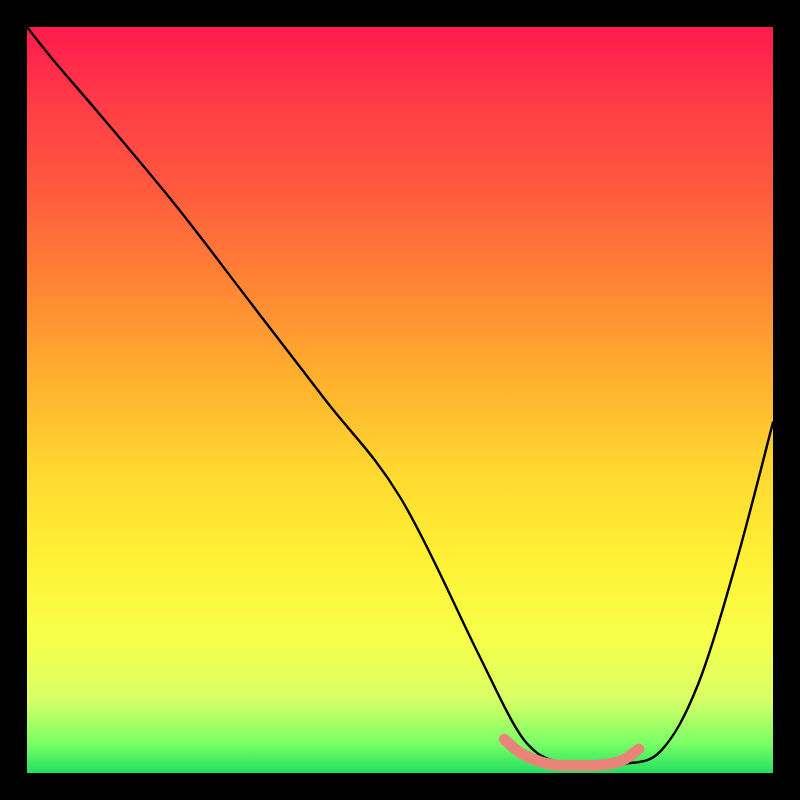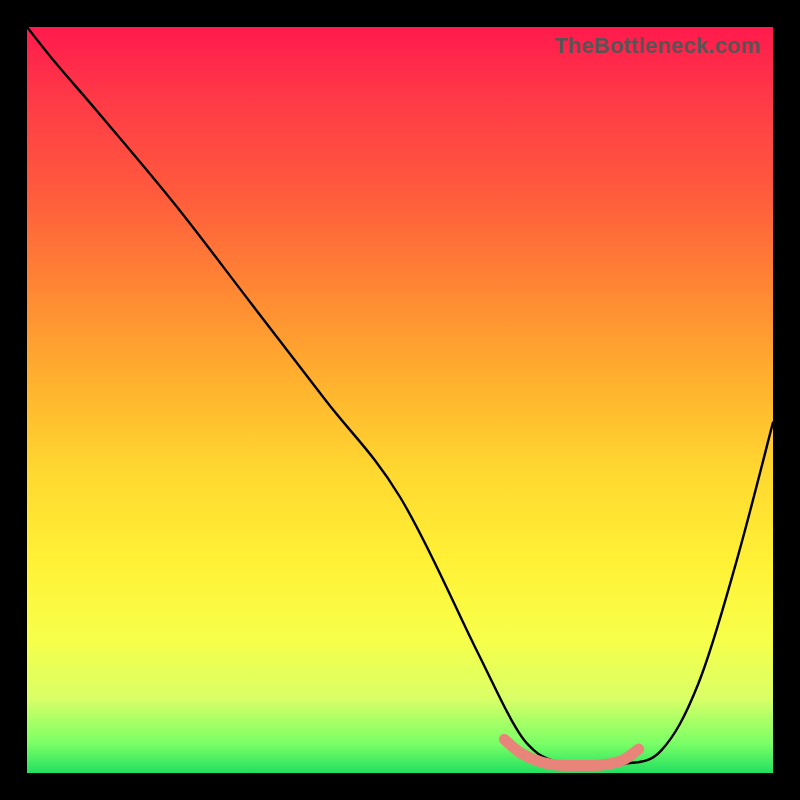--- a/index.html
+++ b/index.html
@@ -45,19 +45,18 @@
     width: 746px;
     height: 746px;
     overflow: visible;
   }
 </style>
 </head>
 <body>
 
 <div class="frame">
   <div class="plot-area">
-    <div class="watermark">TheBottleneck.com</div>
     <svg class="curve" viewBox="0 0 746 746" preserveAspectRatio="none">
       <path fill="none" stroke="#000000" stroke-width="2.4" stroke-linecap="round" d="M 0.0 0.0 C 5.4 6.7, 16.4 21.2, 29.8 37.3 C 43.3 53.4, 53.1 64.0, 74.6 89.5 C 96.1 115.0, 122.3 145.5, 149.2 179.0 C 176.1 212.6, 196.9 241.1, 223.8 276.0 C 250.7 310.9, 271.5 338.1, 298.4 373.0 C 325.3 407.9, 346.1 425.7, 373.0 470.0 C 399.9 514.3, 427.5 578.9, 447.6 619.2 C 467.7 659.5, 474.2 675.0, 484.9 693.8 C 495.6 712.6, 499.2 716.2, 507.3 723.6 C 515.3 731.0, 521.6 732.1, 529.7 734.8 C 537.7 737.5, 544.0 737.9, 552.0 738.5 C 560.1 739.2, 566.4 738.8, 574.4 738.5 C 582.5 738.3, 586.1 739.7, 596.8 737.0 C 607.5 734.4, 620.7 738.1, 634.1 723.6 C 647.5 709.1, 658.0 690.1, 671.4 656.5 C 684.8 622.9, 695.3 584.1, 708.7 537.1 C 722.1 490.1, 739.3 420.9, 746.0 395.4"></path>
       <path fill="none" stroke="#e9847a" stroke-width="11" stroke-linecap="round" d="M 477.4 712.4 C 480.1 714.7, 487.0 721.5, 492.4 725.1 C 497.7 728.7, 501.9 730.4, 507.3 732.6 C 512.7 734.7, 516.8 736.0, 522.2 737.0 C 527.6 738.1, 531.7 738.3, 537.1 738.5 C 542.5 738.8, 546.7 738.5, 552.0 738.5 C 557.4 738.5, 561.6 738.8, 567.0 738.5 C 572.3 738.3, 576.5 738.1, 581.9 737.0 C 587.3 736.0, 591.4 735.3, 596.8 732.6 C 602.2 729.9, 609.0 724.0, 611.7 722.1"></path>
     </svg>
   </div>
 </div>
 
 </body></html>

